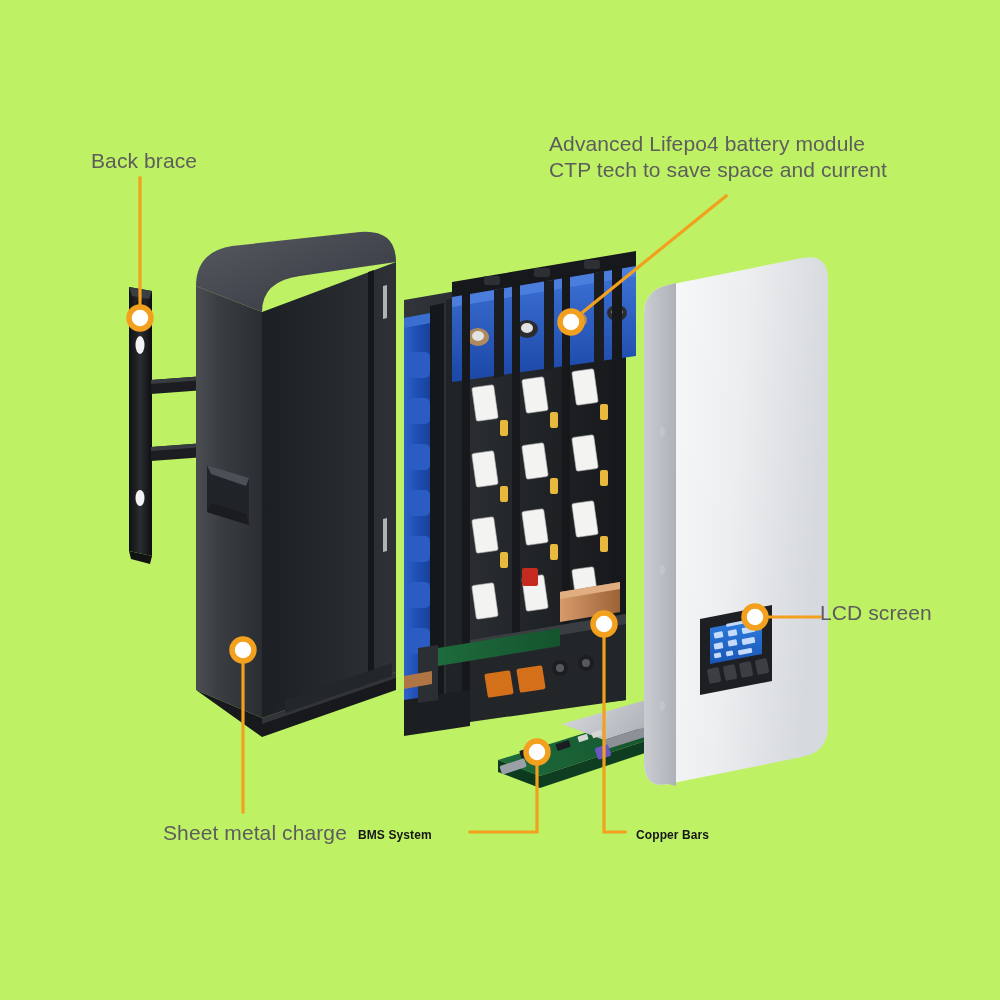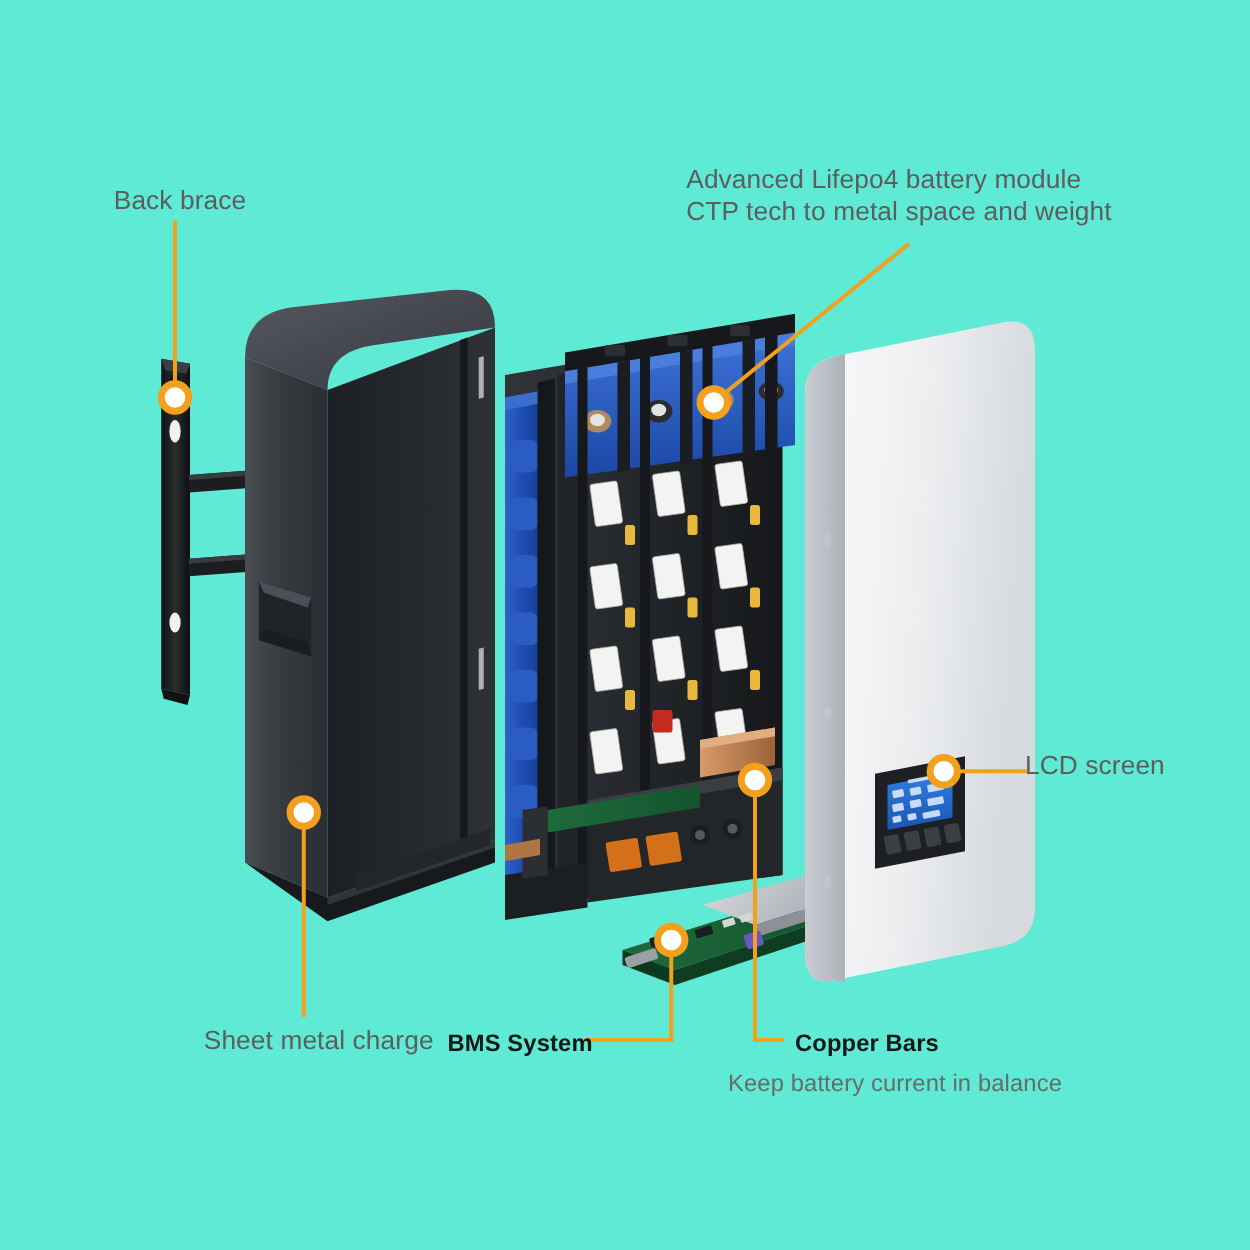--- a/index.html
+++ b/index.html
@@ -5,21 +5,21 @@
 <style>
   html, body {
     margin: 0;
     padding: 0;
     background: #ffffff;
   }
   #stage {
     position: relative;
     width: 1000px;
     height: 1000px;
-    background: #5eead4;
+    background: #bef264;
     font-family: "Liberation Sans", sans-serif;
     overflow: hidden;
   }
   .art-layer, .leader-layer, .label-layer {
     position: absolute;
     left: 0; top: 0;
     width: 1000px;
     height: 1000px;
   }
   .art-layer  { z-index: 1; }
@@ -30,21 +30,21 @@
     position: absolute;
     color: #5d5d5d;
     font-size: 21px;
     line-height: 27px;
     white-space: pre;
     letter-spacing: 0.1px;
   }
   .callout-label.bold {
     color: #161616;
     font-weight: bold;
-    font-size: 19px;
+    font-size: 12px;
   }
   .callout-label.sub {
     color: #6a6a6a;
     font-size: 19px;
     line-height: 25px;
     text-align: center;
   }
   .callout-label.right { text-align: left; }
 </style>
 </head>
@@ -340,26 +340,25 @@
       <circle cx="537" cy="752" r="11" fill="#ffffff" stroke="#F2A01D" stroke-width="5.5"></circle>
       <circle cx="604" cy="624" r="11" fill="#ffffff" stroke="#F2A01D" stroke-width="5.5"></circle>
     </g>
   </svg>
 
   <div class="label-layer">
 
     <div class="callout-label" style="left:91px; top:147px;">Back brace</div>
 
     <div class="callout-label" style="left:549px; top:130px;">Advanced Lifepo4 battery module</div>
-    <div class="callout-label" style="left:549px; top:156px;">CTP tech to metal space and weight</div>
+    <div class="callout-label" style="left:549px; top:156px;">CTP tech to save space and current</div>
 
     <div class="callout-label right" style="left:820px; top:588px;margin-top:11px;">LCD screen</div>
 
     <div class="callout-label" style="left:163px; top:819px;">Sheet metal charge</div>
 
     <div class="callout-label bold" style="left:358px; top:822px;">BMS System</div>
 
     <div class="callout-label bold" style="left:636px; top:822px;">Copper Bars</div>
-    <div class="callout-label sub" style="left:568px; top:855px; width:296px;">Keep battery current in balance</div>
 
   </div>
 
 </div>
 
 </body></html>

